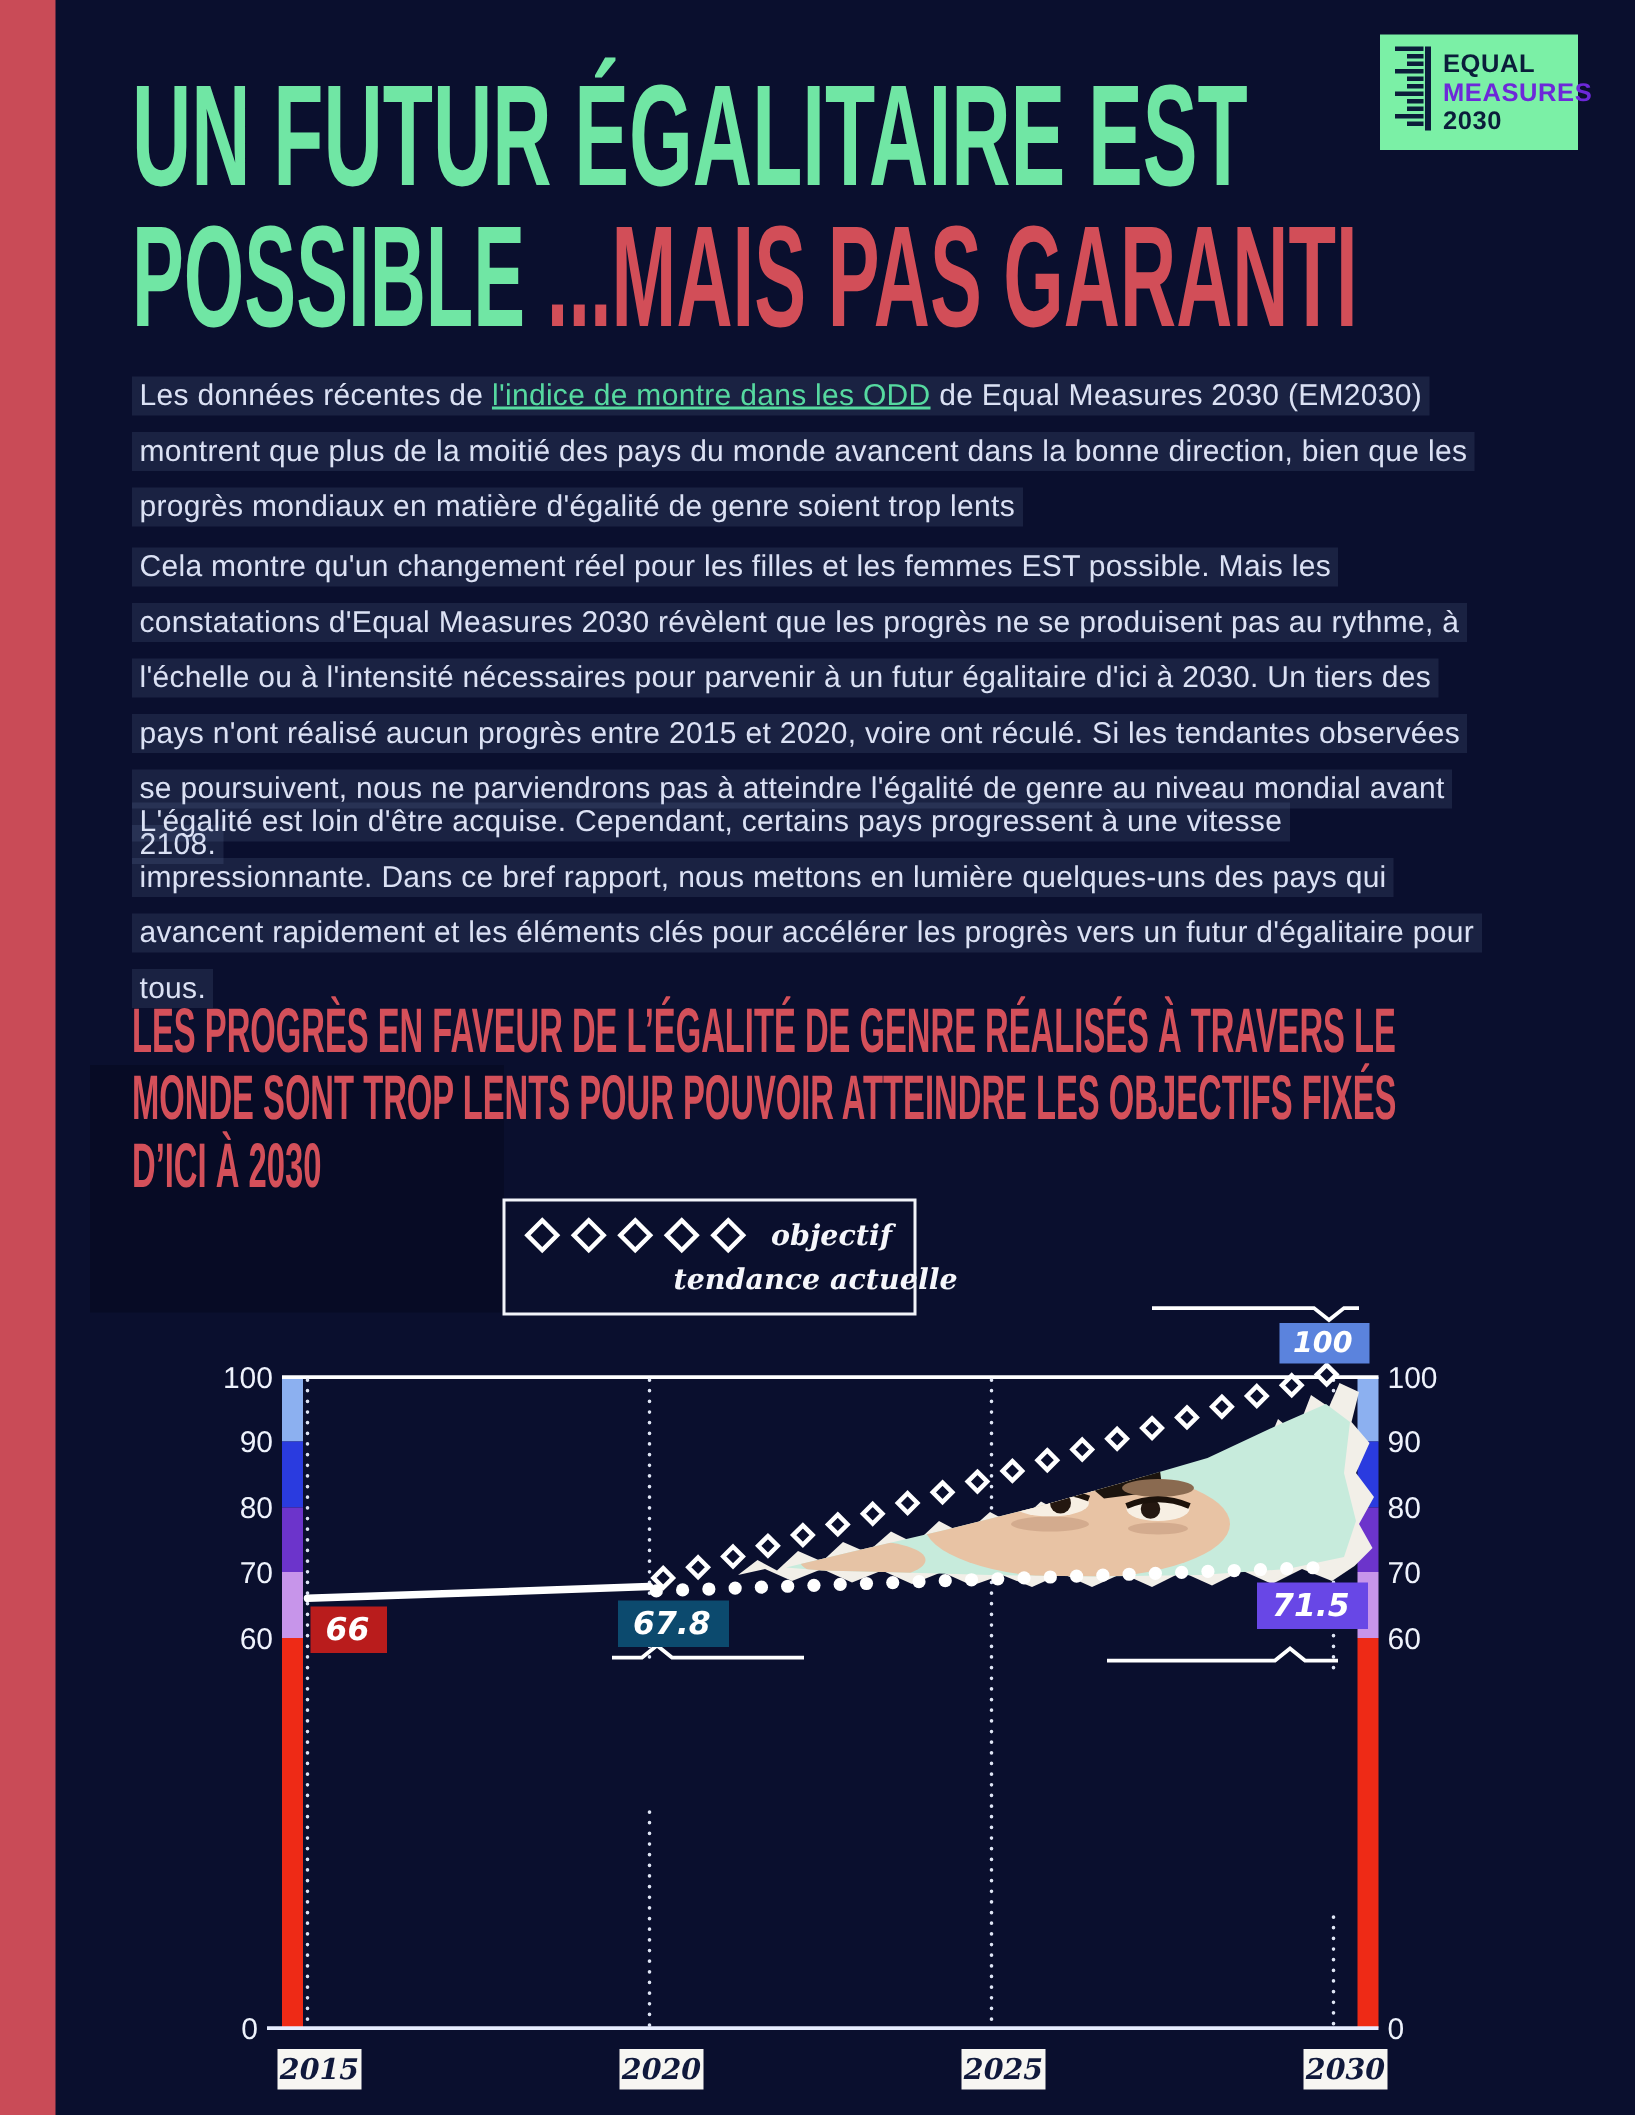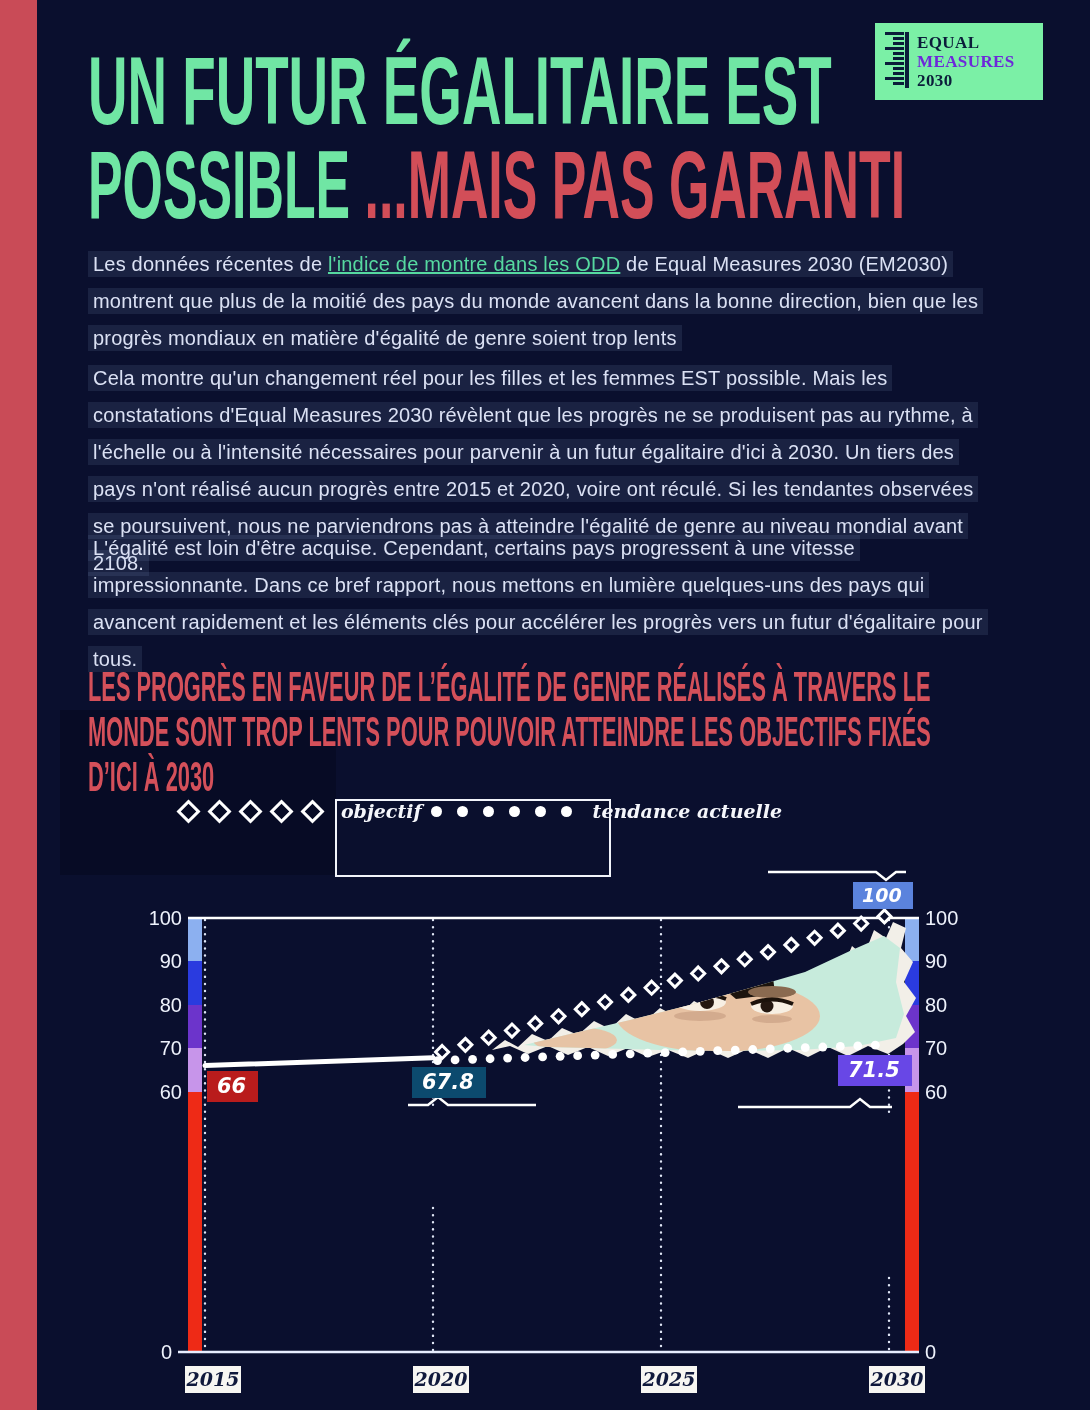--- a/index.html
+++ b/index.html
@@ -7,37 +7,37 @@
         font-family:"Liberation Sans",sans-serif;}
   .abs{position:absolute;}
 
   
   .h1block{left:88px;top:44px;}
   .h1line{font-weight:700;font-size:96px;line-height:94px;transform-origin:0 50%;white-space:nowrap;}
   .sx57{transform:scaleX(.57);} .sx54{transform:scaleX(.54);}
   .green{color:#70e6a4;} .redtxt{color:#d24e58;}
 
   
-  .logo{left:875px;top:23px;width:168px;height:77px;background:#7bf0a6;display:flex;align-items:center;padding-left:8px;box-sizing:border-box;font-family:Liberation Serif, serif;}
+  .logo{left:920px;top:23px;width:132px;height:77px;background:#7bf0a6;display:flex;align-items:center;padding-left:8px;box-sizing:border-box;}
   .logo-text{margin-left:6px;font-weight:700;font-size:17px;line-height:19px;letter-spacing:.4px;color:#0b1d3a;}
   .logo-blue{color:#6d28d9;}
 
   
   .para{left:88px;width:908px;font-size:20px;line-height:37px;color:#dbe1f4;letter-spacing:.2px;}
   .hl{background:rgba(150,170,215,.12);box-decoration-break:clone;-webkit-box-decoration-break:clone;padding:2px 5px;}
   .linkish{color:#56d9a0;text-decoration:underline;cursor:pointer;}
 
   
   .h2block{left:88px;top:664px;}
   .h2line{font-weight:700;font-size:42px;line-height:45px;transform-origin:0 50%;white-space:nowrap;transform:scaleX(.52);color:#d4505a;}
 
   .panel{left:60px;top:710px;width:276px;height:165px;background:rgba(3,6,20,.35);}
 
   
-  .legend{left:335px;top:799px;width:256px;height:74px;border:2px solid #f2f4fa;display:flex;flex-direction:row;justify-content:center;gap:9px;padding-left:16px;box-sizing:content-box;background:rgba(10,15,46,.4);}
+  .legend{left:335px;top:799px;width:256px;height:74px;border:2px solid #f2f4fa;display:flex;flex-direction:column;justify-content:center;gap:9px;padding-left:16px;box-sizing:content-box;background:rgba(10,15,46,.4);}
   .lrow{display:flex;align-items:center;height:20px;}
   .dia{width:11px;height:11px;border:3px solid #fff;transform:rotate(45deg);display:inline-block;margin-right:14px;background:transparent;}
   .dotm{width:11px;height:11px;border-radius:50%;background:#fff;display:inline-block;margin-right:15px;}
   .ltxt{font-family:"DejaVu Serif",serif;font-style:italic;font-weight:700;font-size:19px;color:#f5f6fb;margin-left:6px;white-space:nowrap;}
 
   
   .ann{color:#f3f6ff;font-size:19.5px;line-height:25px;white-space:pre-line;}
   .ann-tr{left:565px;top:771px;width:342px;text-align:right;}
   .ann-bl{left:408px;top:1113px;width:252px;text-align:left;font-size:20px;line-height:27px;}
   .ann-br{left:640px;top:1113px;width:262px;text-align:right;font-size:20px;line-height:27px;}

